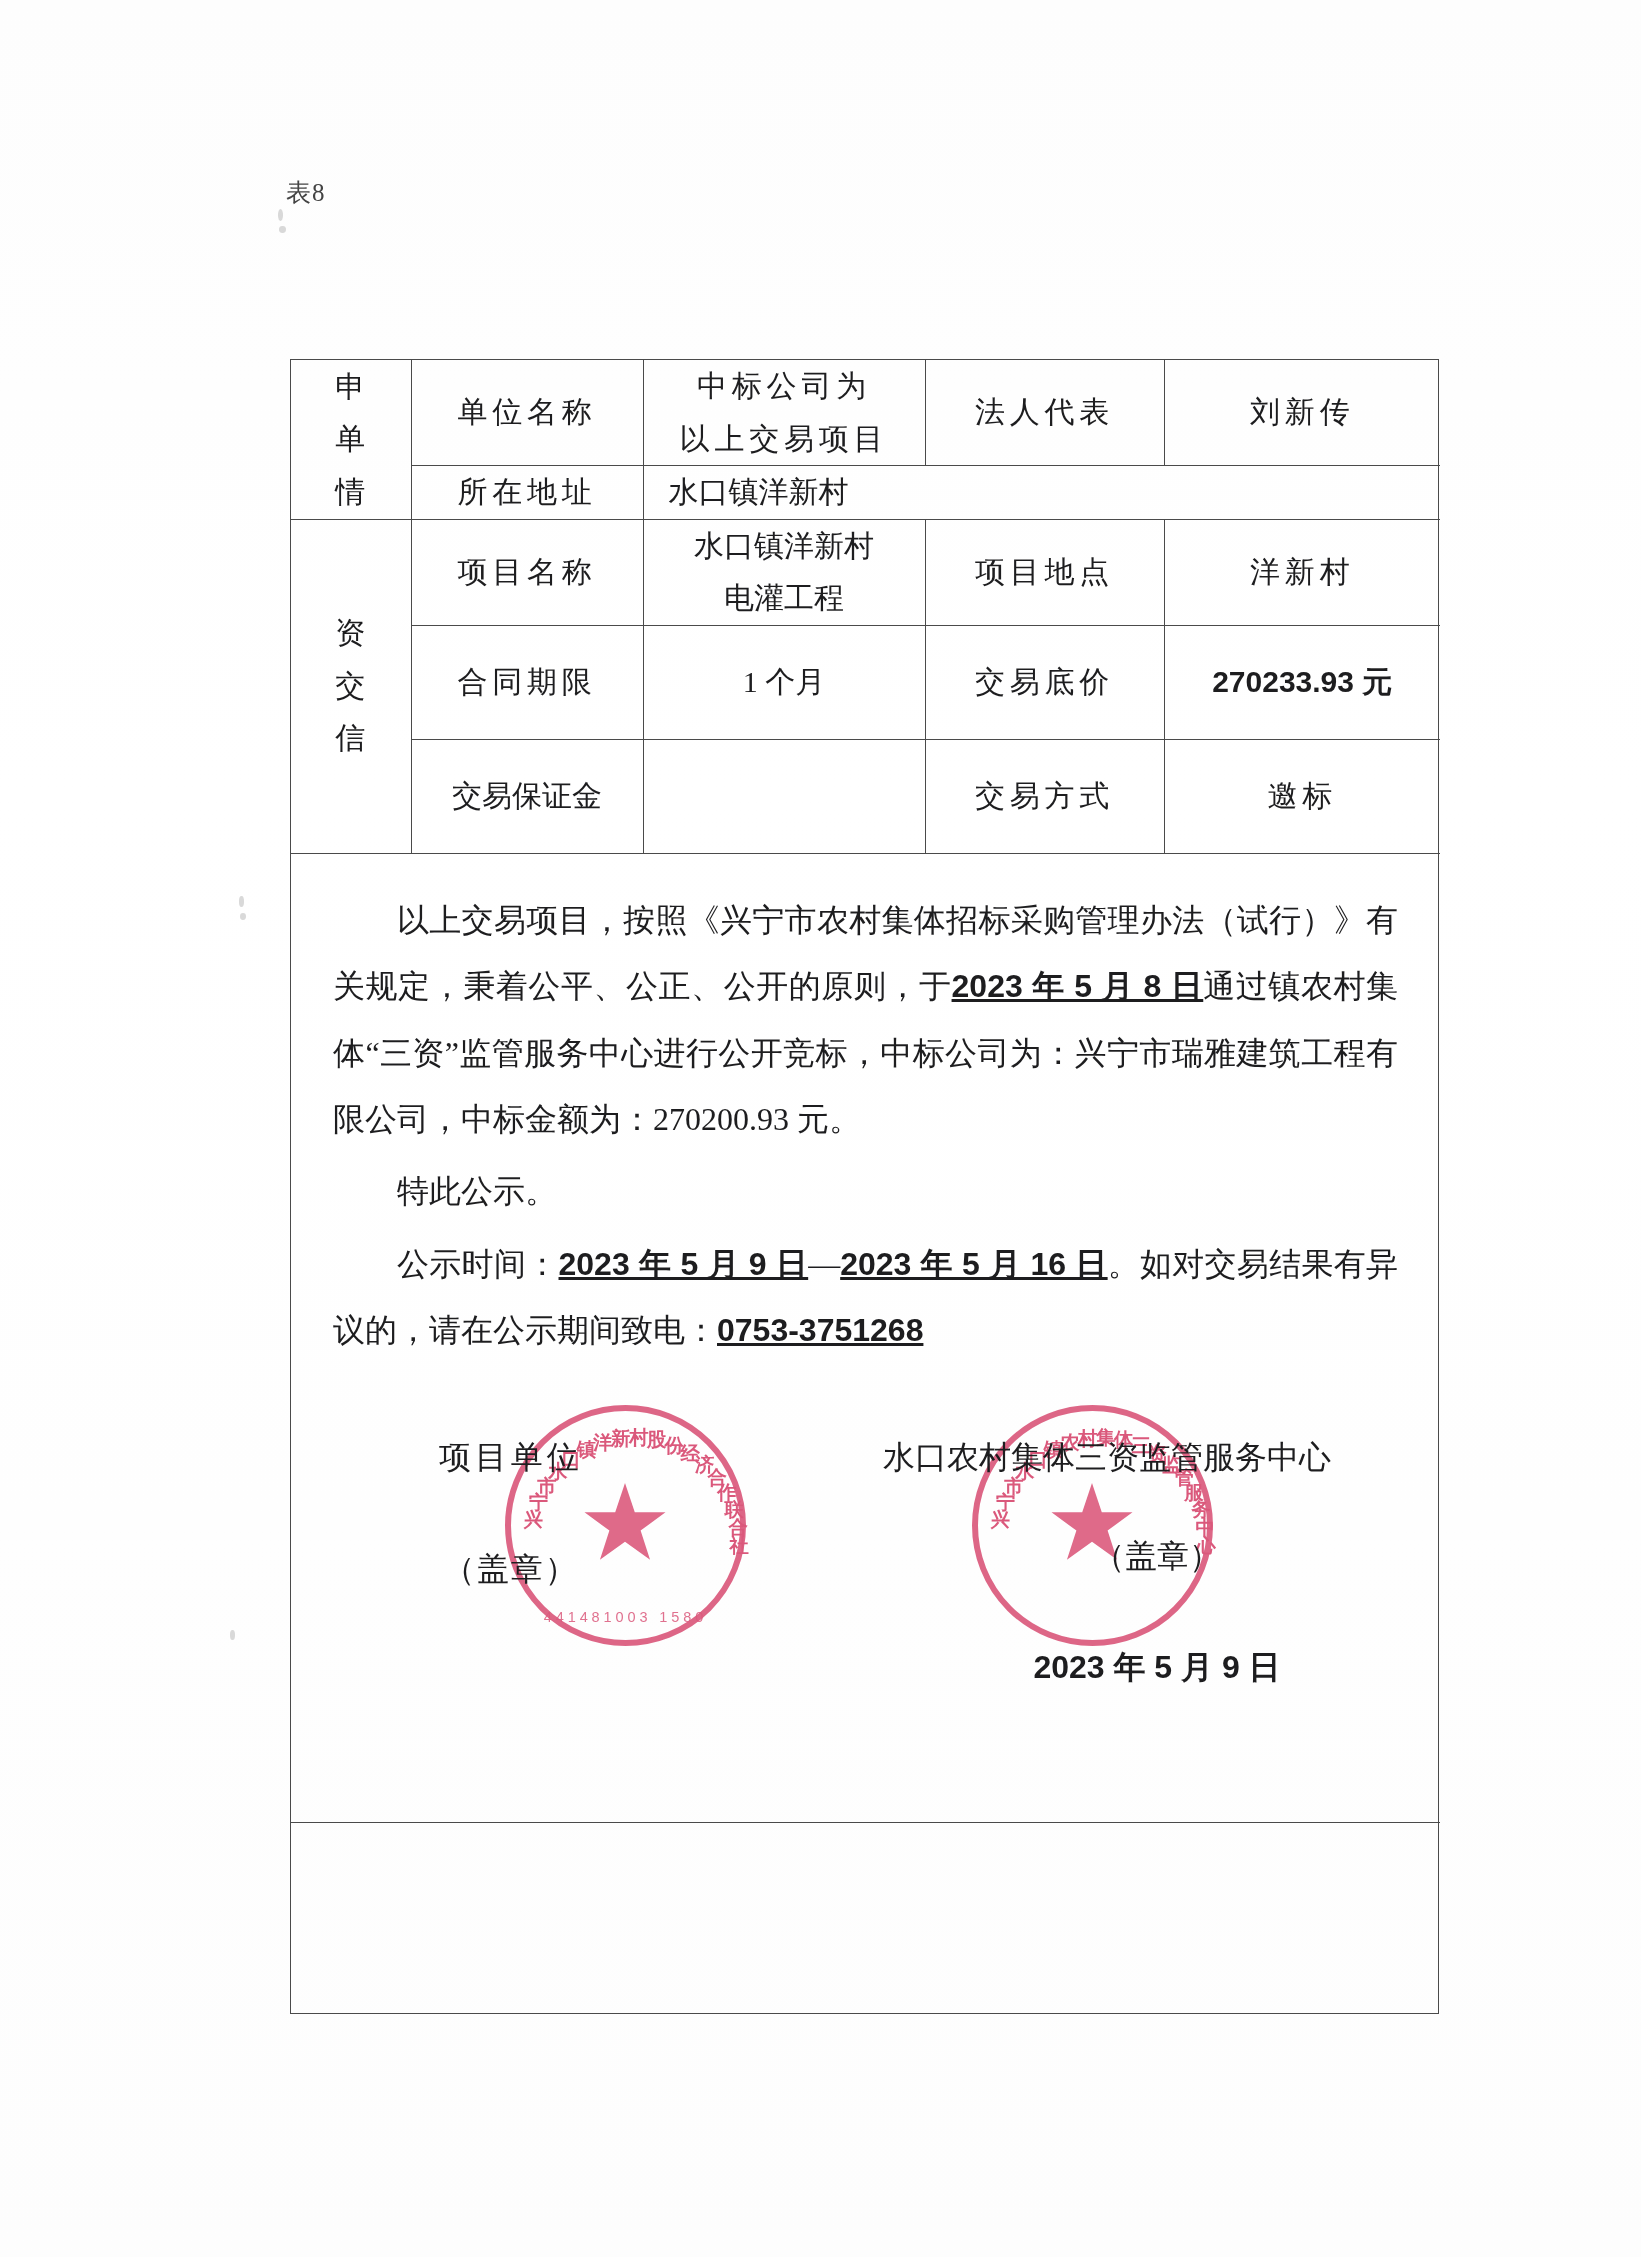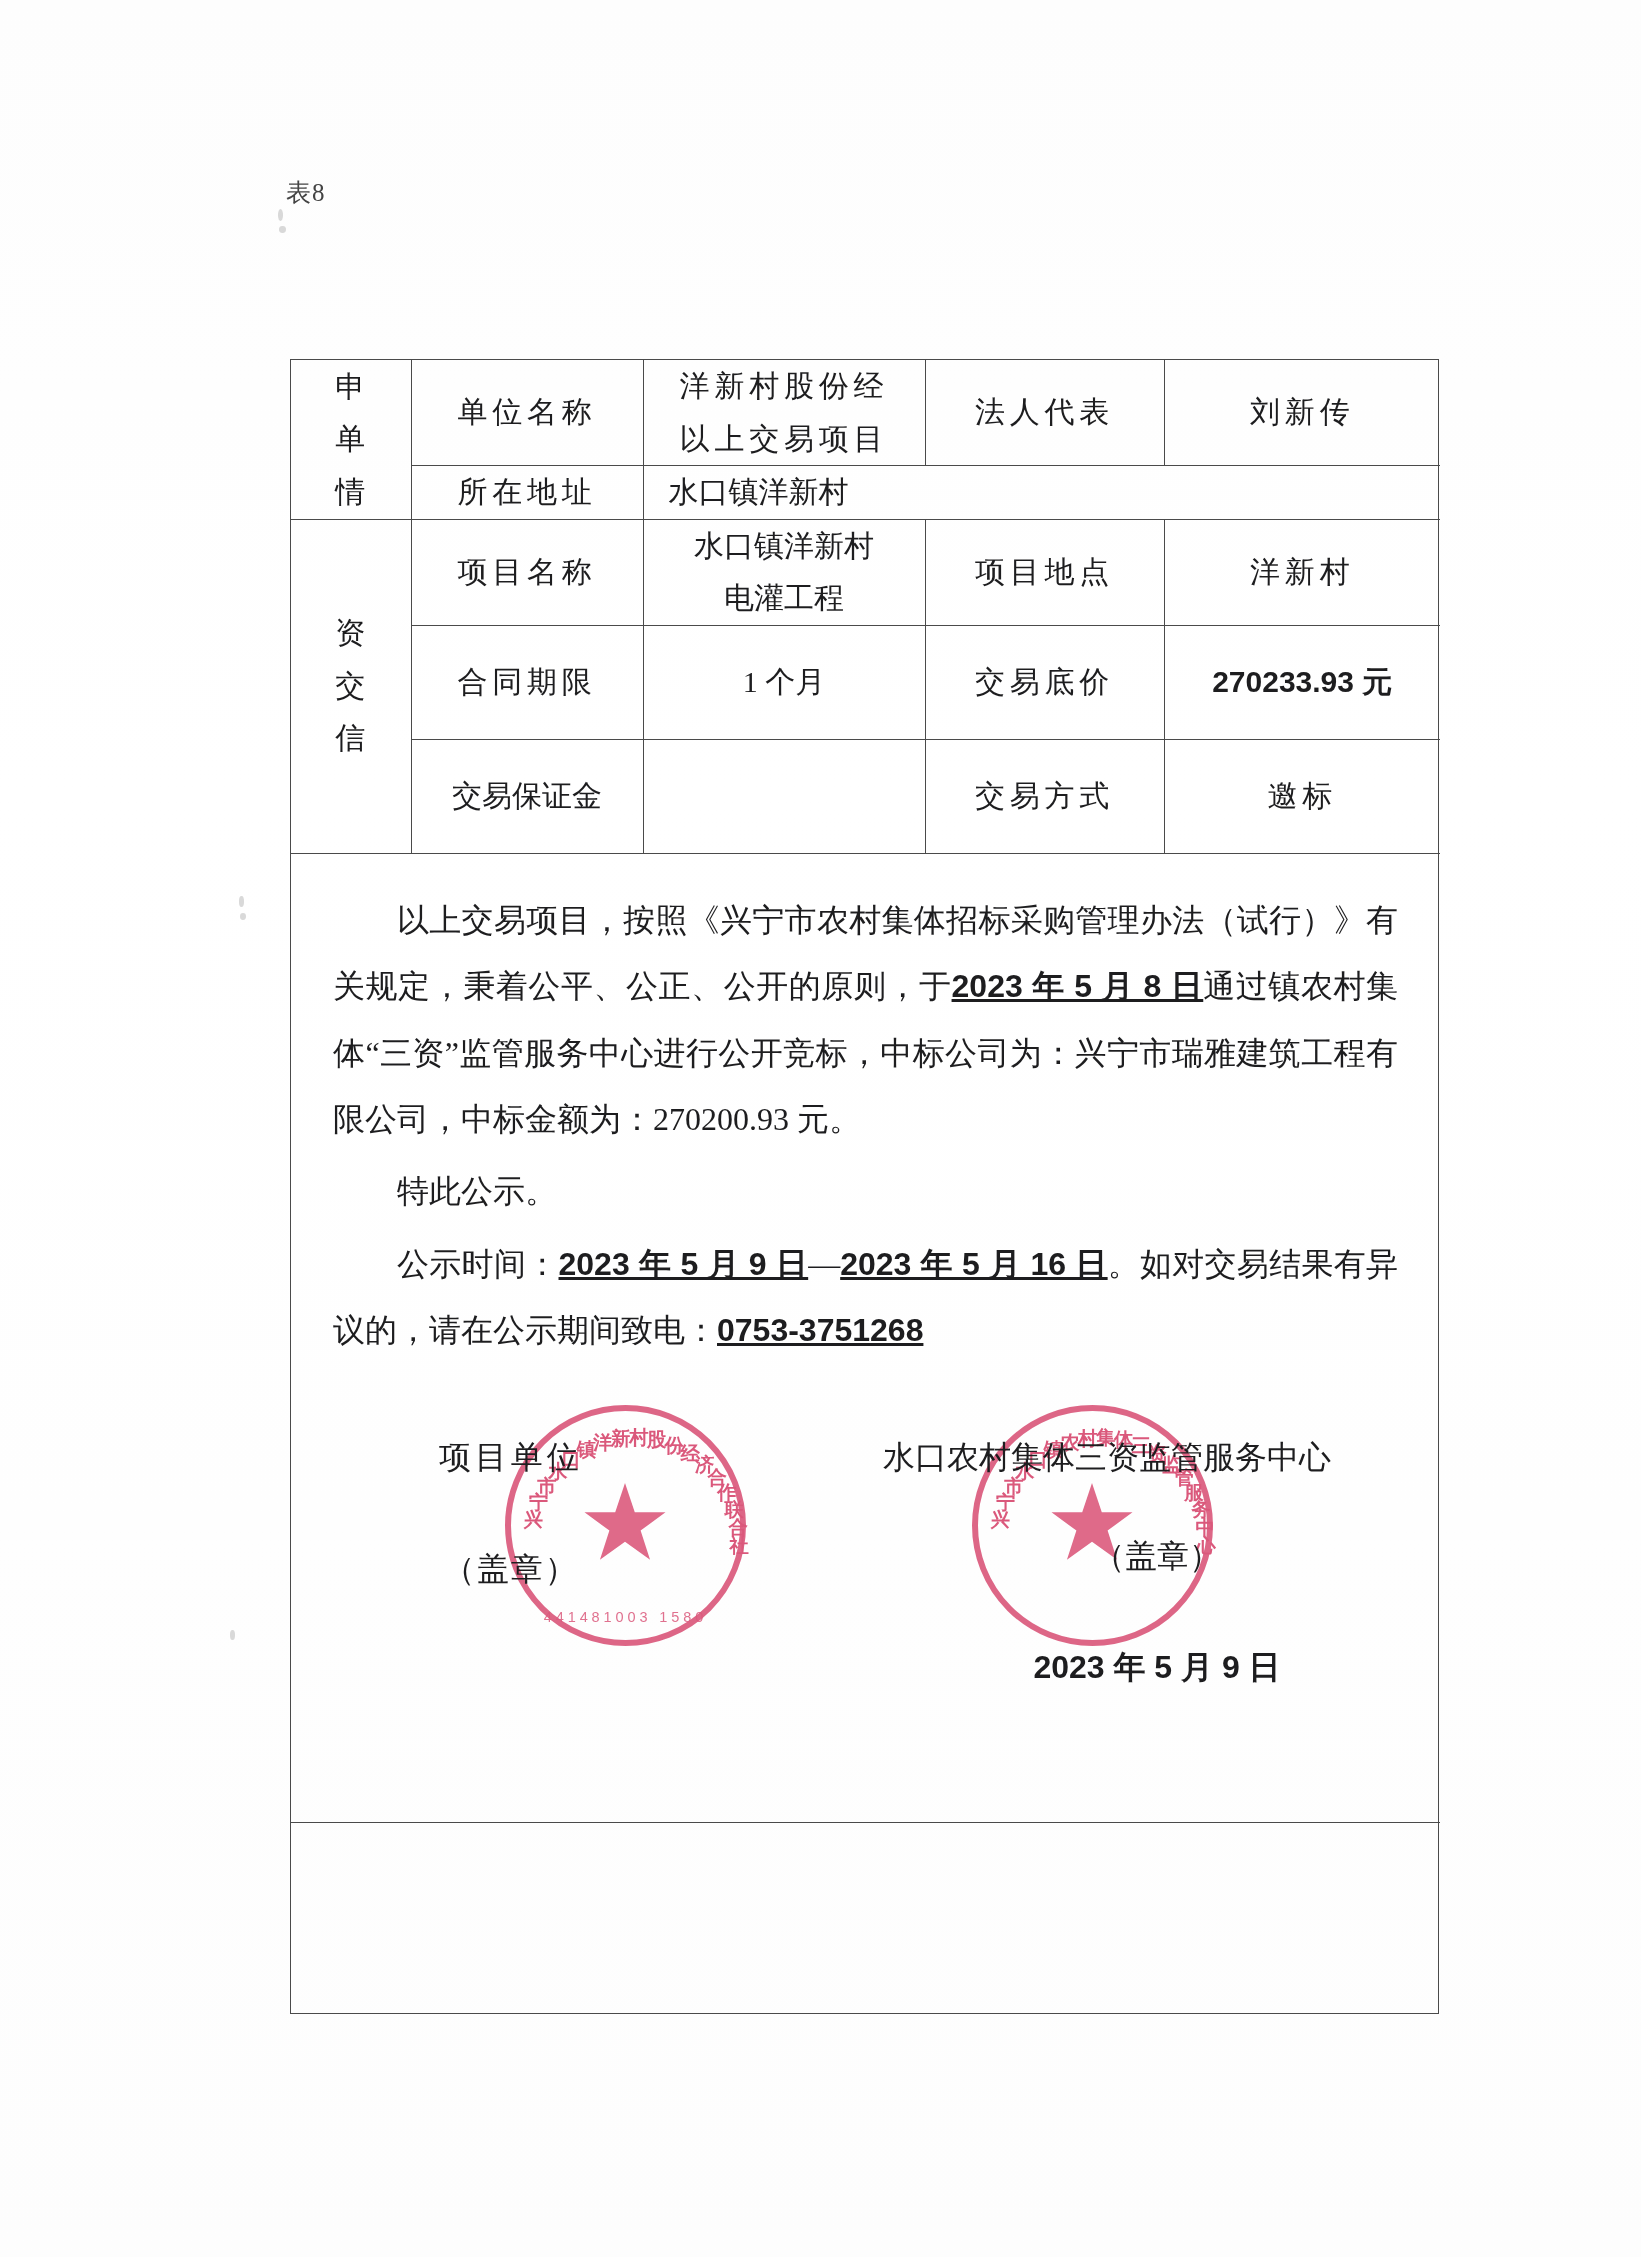--- a/index.html
+++ b/index.html
@@ -230,21 +230,21 @@
       <tbody>
 
         <tr>
           <td class="vlabel" rowspan="2">
             <span>申</span>
             <span>单</span>
             <span>情</span>
           </td>
           <td class="wide-cn">单位名称</td>
           <td class="cell-2line">
-            <span class="wide-cn">洋新村股份经</span>
+            <span class="wide-cn">中标公司为</span>
             <span class="wide-cn">以上交易项目</span>
           </td>
           <td class="wide-cn">法人代表</td>
           <td class="wide-cn">刘新传</td>
         </tr>
         <tr>
           <td class="wide-cn">所在地址</td>
           <td colspan="3" style="text-align:left; padding-left:25px;">水口镇洋新村</td>
         </tr>
 

